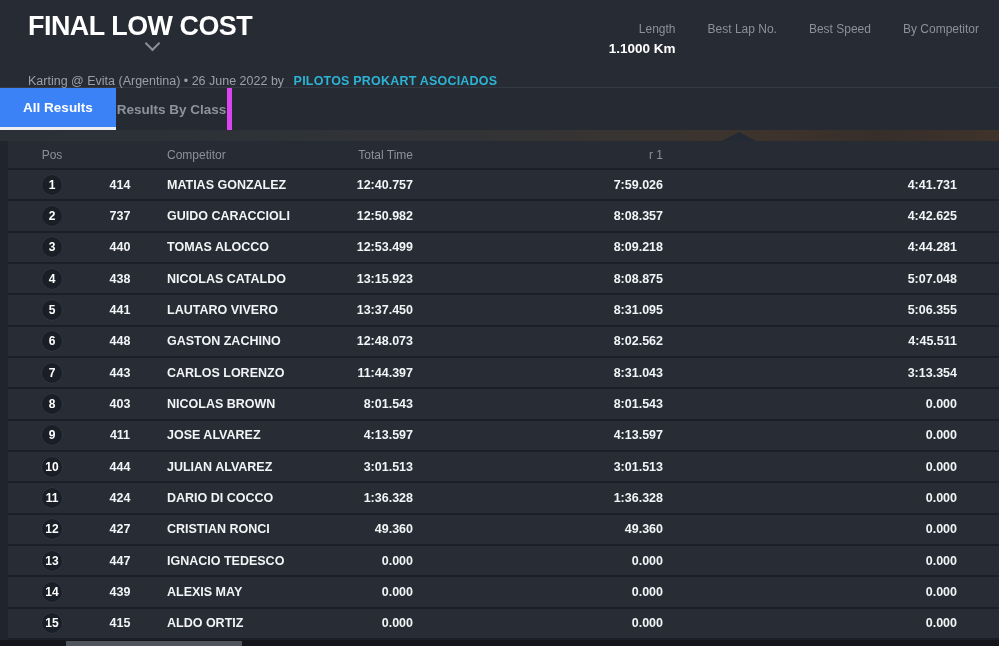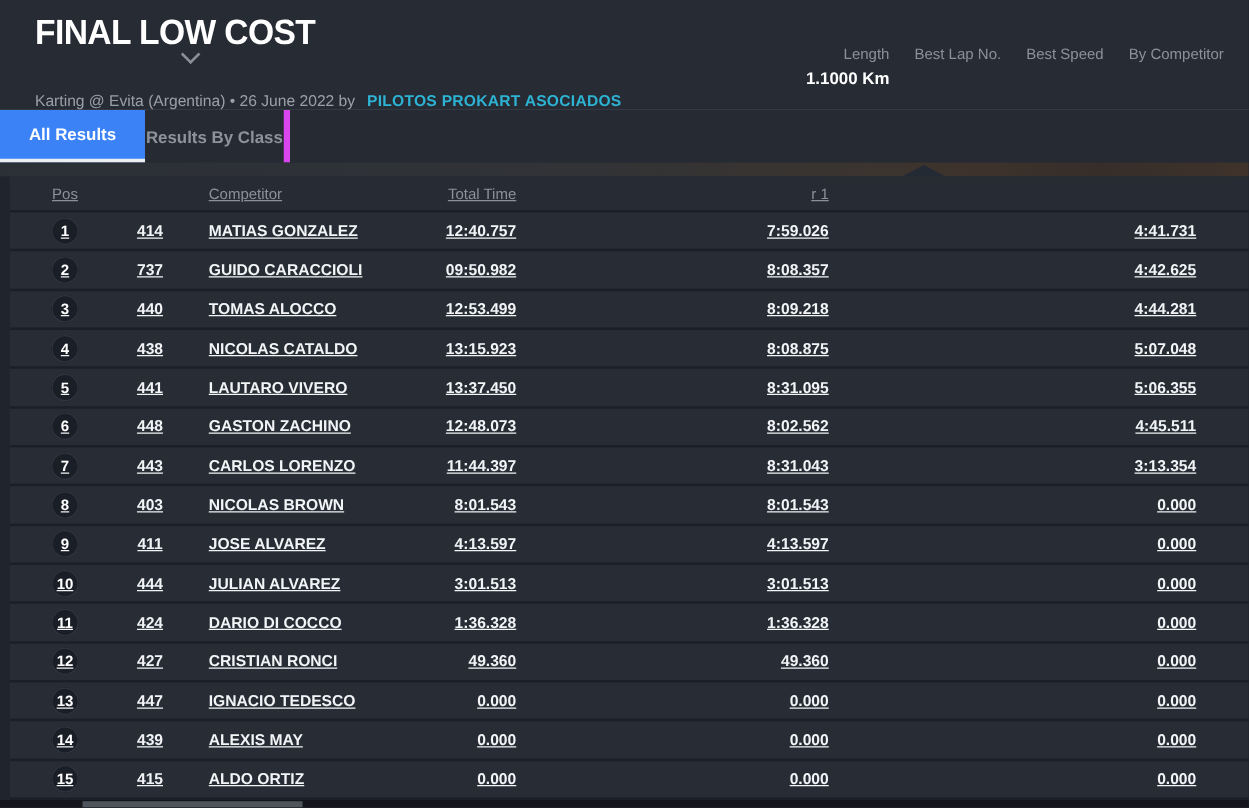--- a/index.html
+++ b/index.html
@@ -21,21 +21,21 @@
     transform:scaleX(0.96); transform-origin:left center; white-space:nowrap;
   }
   .chevron-down {
     width:11px; height:11px; margin-left:16px; margin-top:-4px;
     border-right:2px solid #8b919b; border-bottom:2px solid #8b919b;
     transform:rotate(45deg);
   }
   .subtitle-row { margin-top:25px; font-size:12.5px; color:#9aa0a9; }
   .subtitle-link { color:var(--accent,#2db3d4); font-weight:700; text-decoration:none; margin-left:6px; letter-spacing:0.2px; cursor:pointer; }
 
-  .stats { position:absolute; top:36px; right:20px; display:flex; gap:20px; }
+  .stats { position:absolute; top:22px; right:20px; display:flex; gap:32px; }
   .stat { display:flex; flex-direction:column; align-items:flex-end; min-width:60px; }
   .stat-label { font-size:12px; color:#8b919b; white-space:nowrap; }
   .stat-value { font-size:13.5px; font-weight:700; color:#ffffff; margin-top:5px; min-height:16px; white-space:nowrap; }
 
   
   .tab-bar {
     height:43px; background:#262b33; border-top:1px solid #343a44;
     display:flex; align-items:stretch;
   }
   .tab {
@@ -59,21 +59,21 @@
     position:absolute; bottom:0; left:722px; width:0; height:0;
     border-left:17px solid transparent; border-right:17px solid transparent;
     border-bottom:9px solid #242a34;
   }
 
   
   .table-wrap { margin-left:8px; background:#20242c; }
   .grid-row {
     display:grid;
     grid-template-columns:82px 60px 200px 63px 250px 294px;
-    padding-right:14px; align-items:center; width:991px;text-decoration:underline;
+    padding-right:14px; align-items:center; width:991px;
   }
   .thead {
     height:29px; background:#262b34; color:#8b919b; font-size:12px;
     border-bottom:2px solid #1b1f27;
   }
   .cell-pos  { display:flex; justify-content:center; padding-left:6px; }
   .cell-name { padding-left:17px; }
   .cell-right{ text-align:right; }
 
   .row {
@@ -157,21 +157,21 @@
     <div class="cell-right">7:59.026</div>
     <div class="cell-right">4:41.731</div>
   </div>
 
   <div class="grid-row row">
     <div class="cell-pos">
       <span class="pos-badge">2</span>
     </div>
     <div class="cell-no">737</div>
     <div class="cell-name">GUIDO CARACCIOLI</div>
-    <div class="cell-right">09:50.982</div>
+    <div class="cell-right">12:50.982</div>
     <div class="cell-right">8:08.357</div>
     <div class="cell-right">4:42.625</div>
   </div>
 
   <div class="grid-row row">
     <div class="cell-pos">
       <span class="pos-badge">3</span>
     </div>
     <div class="cell-no">440</div>
     <div class="cell-name">TOMAS ALOCCO</div>

